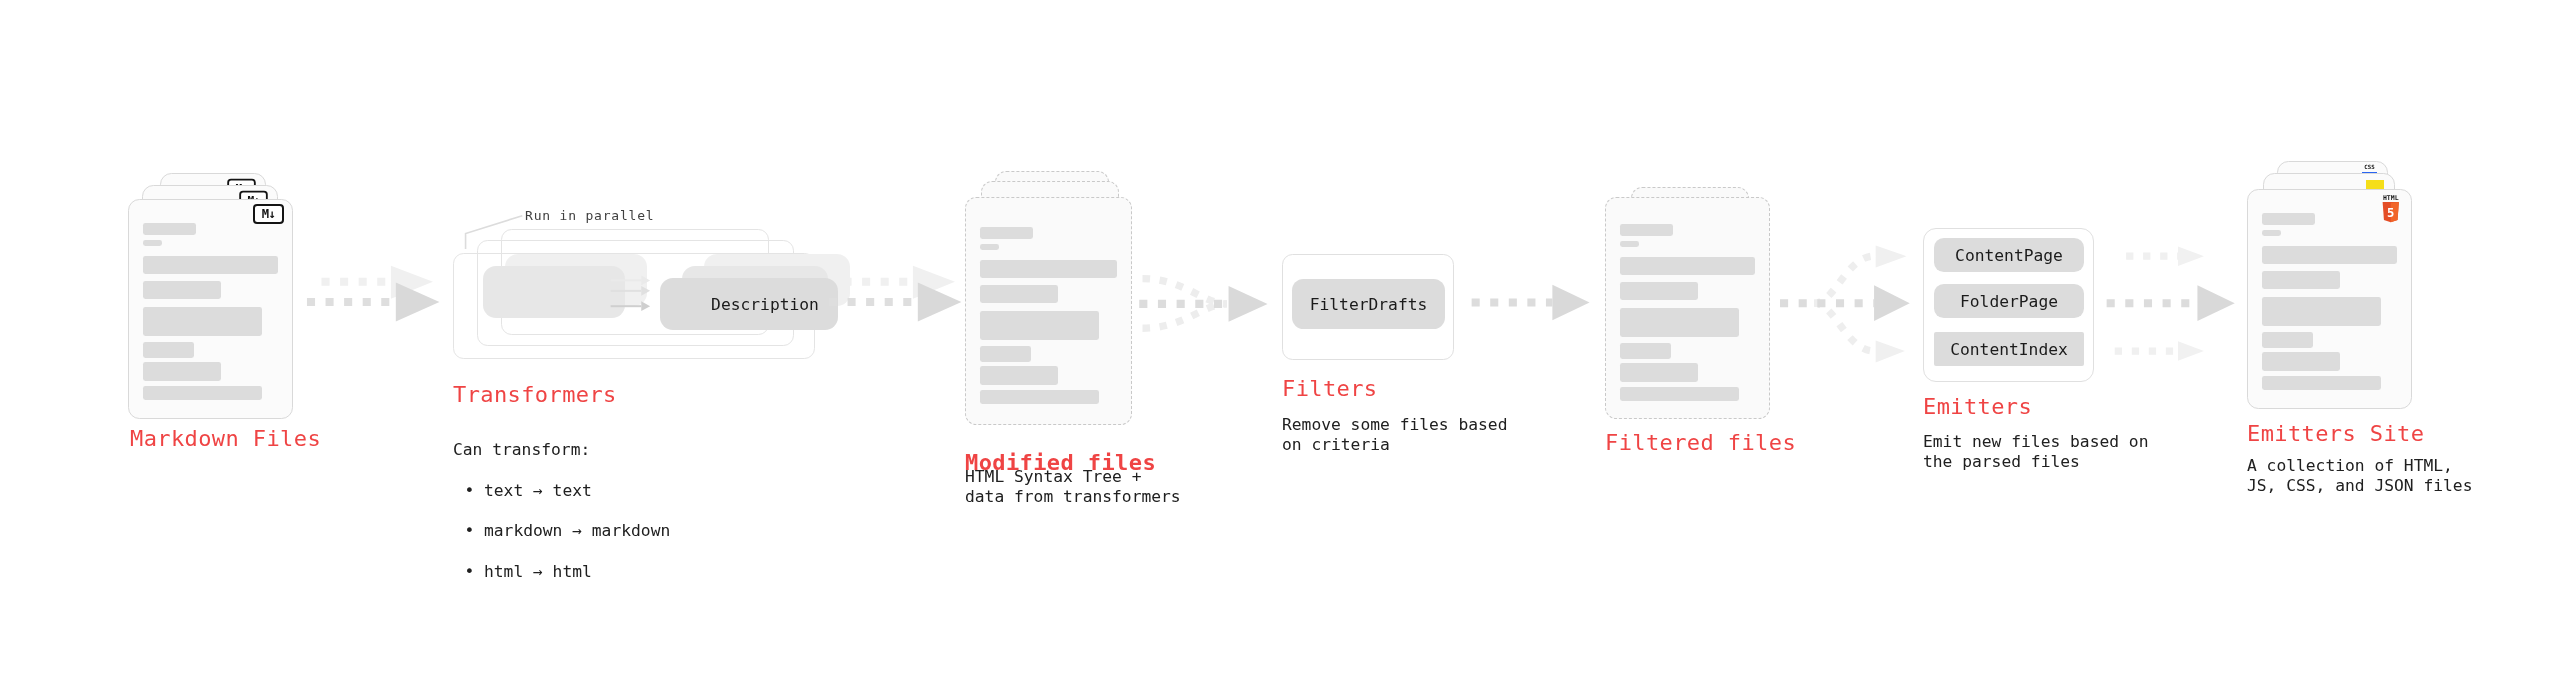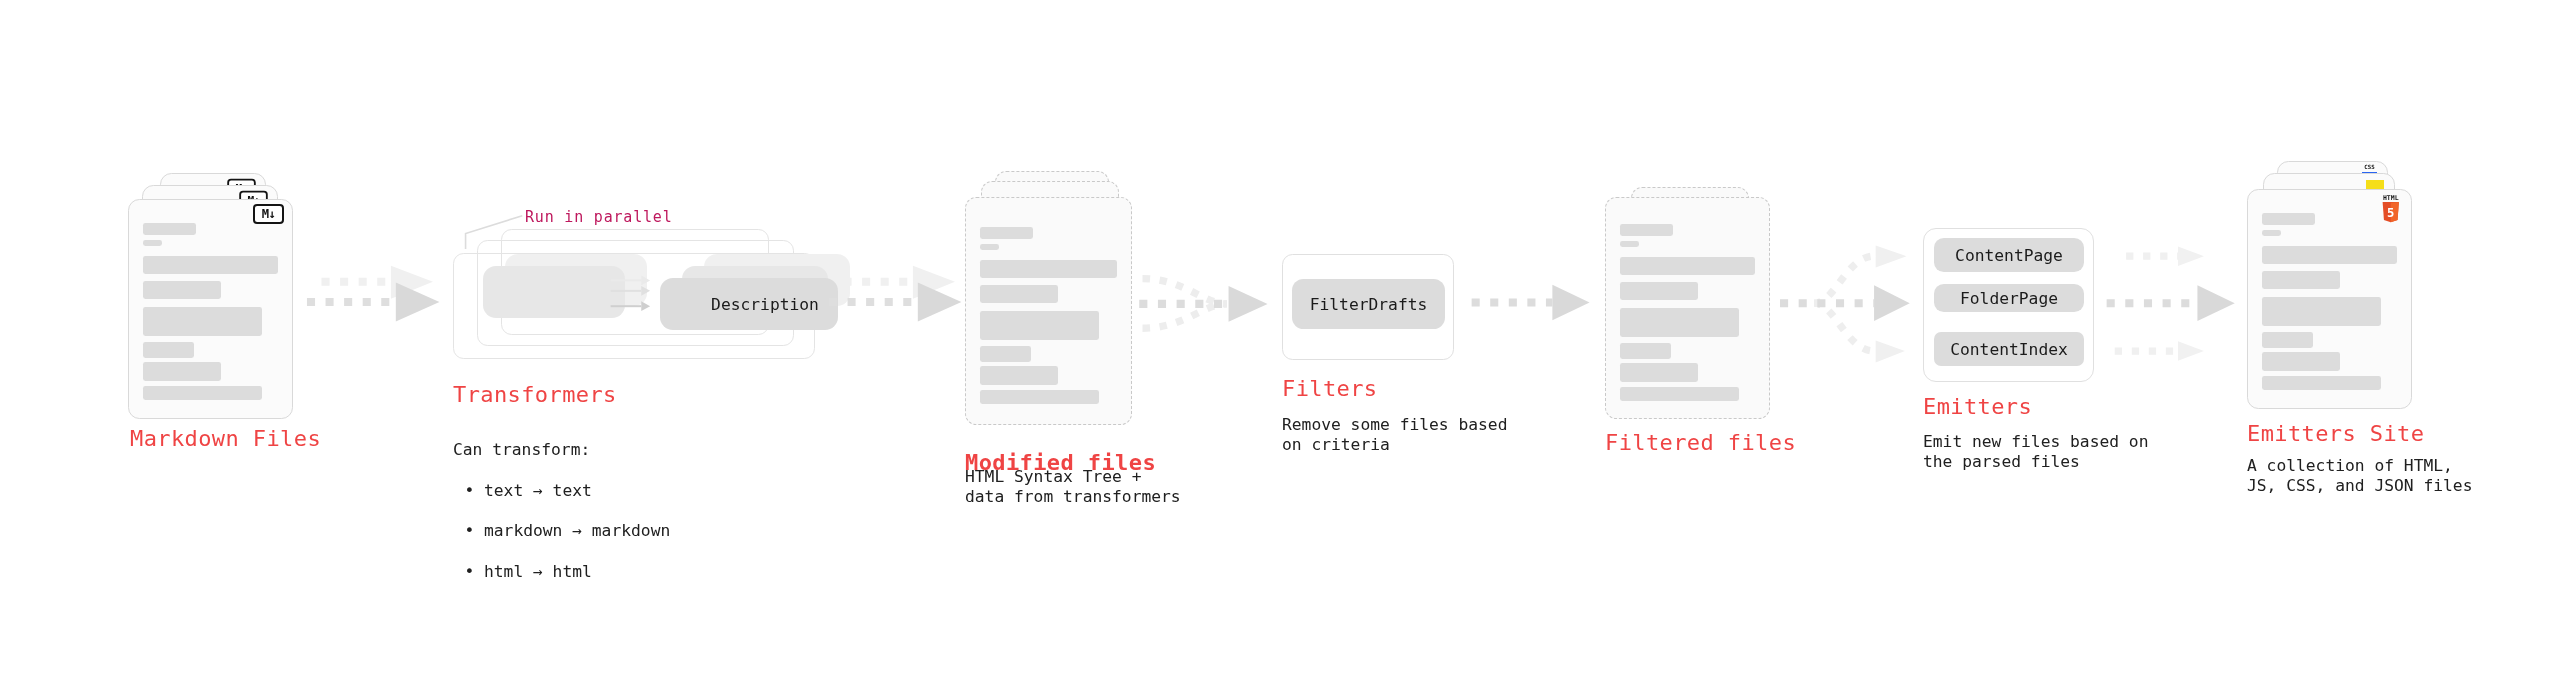--- a/index.html
+++ b/index.html
@@ -53,21 +53,21 @@
     white-space:nowrap;letter-spacing:0.4px;
   }
   .body-text{
     position:absolute;
     font-size:16.3px;line-height:20.3px;color:#202020;
     white-space:pre-line;
   }
   .bullet{padding-left:11.4px;}
   .annotation{
     position:absolute;
-    font-size:15px;color:#be185d;white-space:nowrap;letter-spacing:0.8px;
+    font-size:13px;color:#404040;white-space:nowrap;letter-spacing:0.8px;
   }
 
   
   .outline-box{
     position:absolute;
     border:1.6px solid #e4e4e4;border-radius:10.6px;
     box-sizing:border-box;background:transparent;
   }
   .outline-box.filled{background:#ffffff;border-color:#e0e0e0;}
   .pill{
@@ -226,22 +226,22 @@
     <polygon points="120,2 158,15 120,29" fill="#f0f0f0"></polygon>
     <path d="M44,73 C70,73 84,132 118,132" fill="none" stroke="#eeeeee" stroke-width="9" stroke-dasharray="9 12"></path>
     <polygon points="120,119 156,132 120,146" fill="#f0f0f0"></polygon>
     <line x1="2" y1="73" x2="118" y2="73" stroke="#dcdcdc" stroke-width="10" stroke-dasharray="10 13"></line>
     <polygon points="118,51 162,73 118,95" fill="#d9d9d9"></polygon>
   </svg>
 
   <div>
     <div class="outline-box filled" style="left:1923px;top:228px;width:171px;height:154px;border-radius:13px;"></div>
     <div class="pill" style="left:1934px;top:238px;width:150px;height:34px;border-radius:9.8px;">ContentPage</div>
-    <div class="pill" style="left:1934px;top:284px;width:150px;height:28px;border-radius:9.8px;">FolderPage</div>
-    <div class="pill" style="left:1934px;top:332px;width:150px;height:34px;border-radius:7px;">ContentIndex</div>
+    <div class="pill" style="left:1934px;top:284px;width:150px;height:34px;border-radius:9.8px;">FolderPage</div>
+    <div class="pill" style="left:1934px;top:332px;width:150px;height:34px;border-radius:2px;">ContentIndex</div>
     <div class="stage-label" style="left:1923px;top:394px;">Emitters</div>
     <div class="body-text" style="left:1923px;top:432px;">Emit new files based on
 the parsed files</div>
   </div>
 
   <svg class="abs" style="left:2103px;top:244px;" width="137" height="120" viewBox="0 0 168 148">
     <line x1="28" y1="15" x2="92" y2="15" stroke="#f0f0f0" stroke-width="9" stroke-dasharray="9 12"></line>
     <polygon points="92,3 124,15 92,27" fill="#f1f1f1"></polygon>
     <line x1="4" y1="73" x2="116" y2="73" stroke="#dcdcdc" stroke-width="10" stroke-dasharray="10 13"></line>
     <polygon points="116,51 162,73 116,95" fill="#d9d9d9"></polygon>

